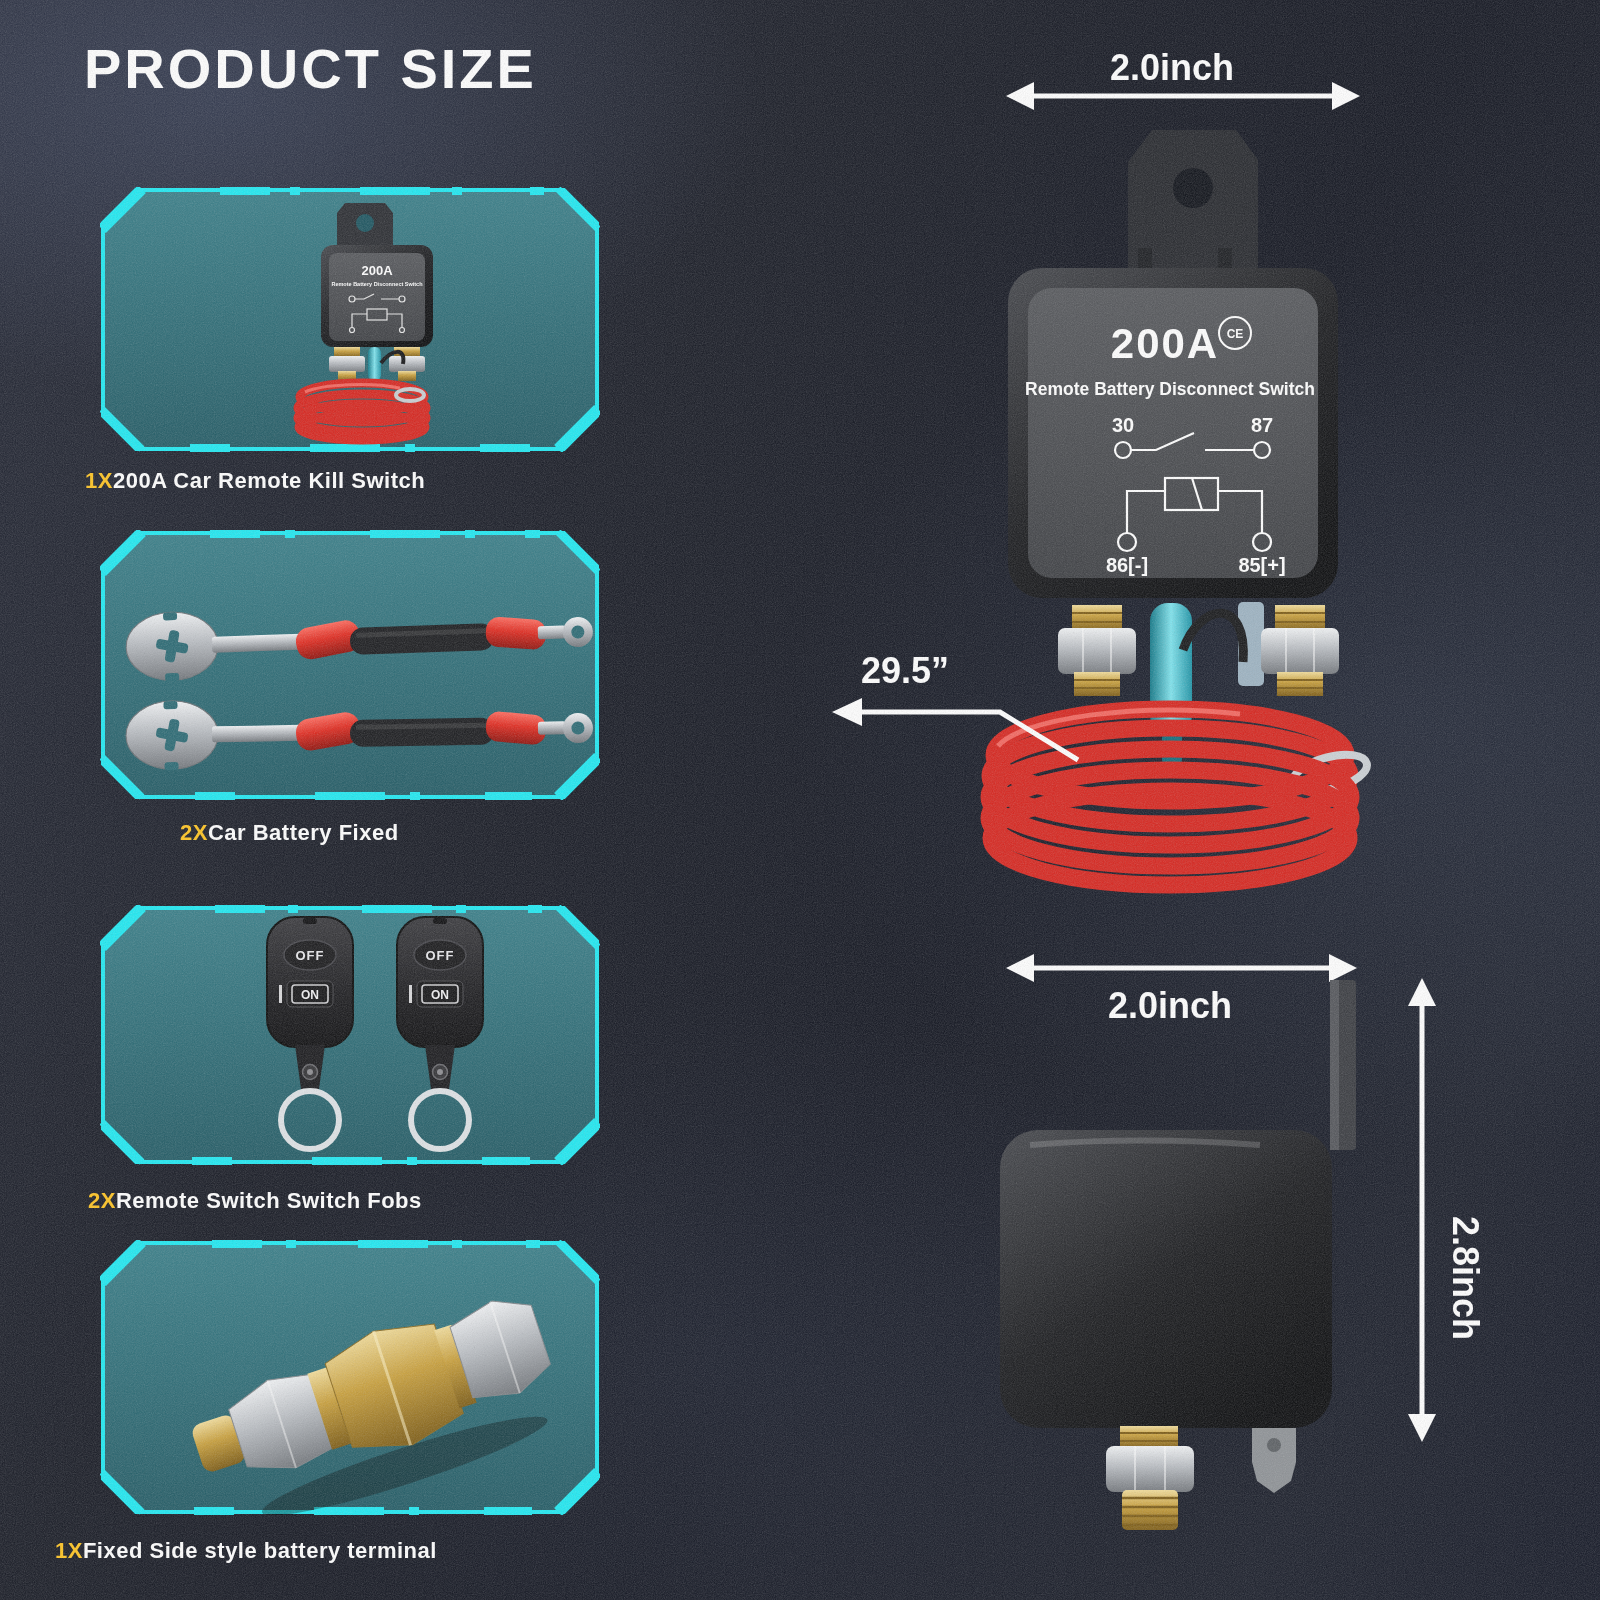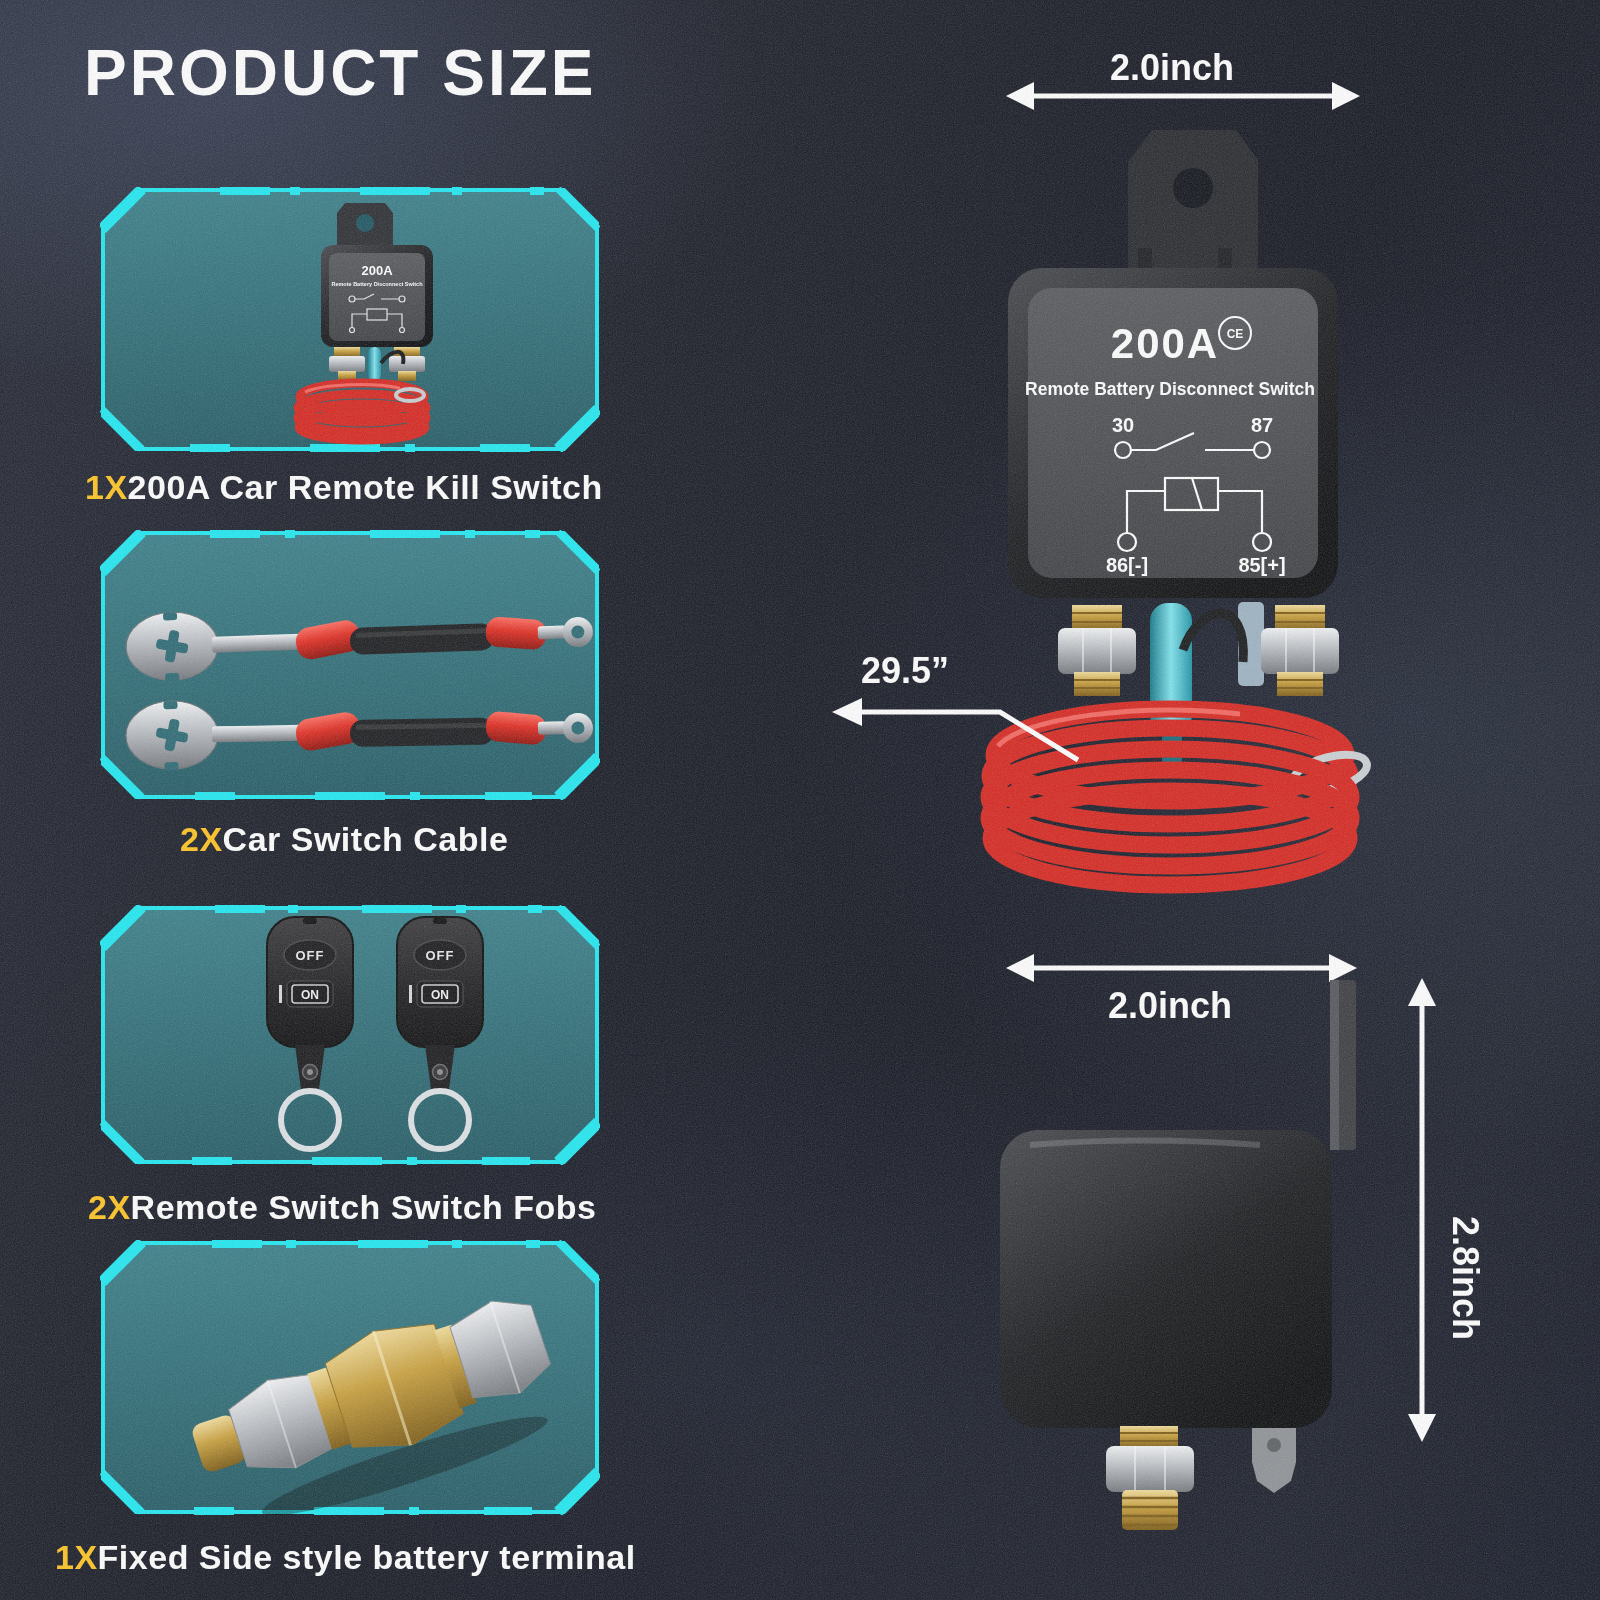--- a/index.html
+++ b/index.html
@@ -7,25 +7,25 @@
     width:1600px;height:1600px;position:relative;overflow:hidden;
     font-family:"Liberation Sans","DejaVu Sans",sans-serif;
     background:
       radial-gradient(900px 500px at 14% 6%, rgba(95,110,150,.30), transparent 60%),
       radial-gradient(1000px 700px at 88% 45%, rgba(85,100,130,.20), transparent 62%),
       radial-gradient(800px 600px at 45% 85%, rgba(70,82,112,.14), transparent 60%),
       linear-gradient(118deg,#242836 0%,#181b25 35%,#121520 60%,#1a1e2a 85%,#141826 100%);
   }
   .abs{position:absolute;}
   .page-title{
-    left:84px;top:36px;font-size:64px;font-weight:800;color:#ffffff;
+    left:84px;top:36px;font-size:56px;font-weight:800;color:#ffffff;
     letter-spacing:3px;white-space:nowrap;
   }
   .kit-label{
-    font-size:34px;font-weight:700;color:#ffffff;white-space:nowrap;letter-spacing:.5px;
+    font-size:22px;font-weight:700;color:#ffffff;white-space:nowrap;letter-spacing:.5px;
   }
   .kit-label .qty{color:#FFC420;}
   .kit-box svg{display:block;}
   .noise-layer{left:0;top:0;z-index:60;pointer-events:none;opacity:.26;}
   svg text{font-family:"Liberation Sans","DejaVu Sans",sans-serif;}
 </style>
 </head>
 <body>
 
 <svg width="0" height="0" style="position:absolute" aria-hidden="true">
@@ -148,21 +148,21 @@
     <path d="M458,2 L498,42 M2,227 L42,267" stroke="#1FE9F2" stroke-width="7" fill="none"></path>
     <path d="M110,4 H160 M185,4 H195 M270,4 H340 M365,4 H375 M425,4 H440" stroke="#1FE9F2" stroke-width="8"></path>
     <path d="M95,266 H135 M215,266 H285 M310,266 H320 M385,266 H432" stroke="#1FE9F2" stroke-width="8"></path>
     <g>
       <use href="#cableDef" transform="translate(0,45) rotate(-2 250 65)"></use>
       <use href="#cableDef" transform="translate(0,137) rotate(-1 250 65)"></use>
     </g>
   </svg>
 </div>
 <div class="abs kit-label" style="left:180px;top:820px">
-  <span class="qty">2X</span><span>Car Switch Cable</span>
+  <span class="qty">2X</span><span>Car Battery Fixed</span>
 </div>
 
 <div class="abs kit-box" style="left:100px;top:905px">
   <svg width="500" height="260">
     <polygon points="36,3 464,3 497,36 497,224 464,257 36,257 3,224 3,36" fill="url(#tealGrad)" stroke="#1FE9F2" stroke-width="4"></polygon>
     <path d="M2,42 L42,2 M458,257 L498,217" stroke="#1FE9F2" stroke-width="11" fill="none"></path>
     <path d="M458,2 L498,42 M2,217 L42,257" stroke="#1FE9F2" stroke-width="7" fill="none"></path>
     <path d="M115,4 H165 M188,4 H198 M262,4 H332 M356,4 H366 M428,4 H442" stroke="#1FE9F2" stroke-width="8"></path>
     <path d="M92,256 H132 M212,256 H282 M307,256 H317 M382,256 H430" stroke="#1FE9F2" stroke-width="8"></path>
     <defs>

